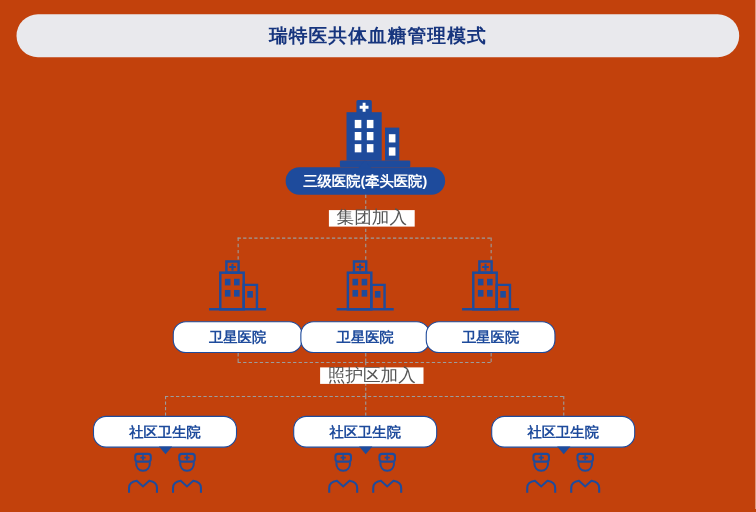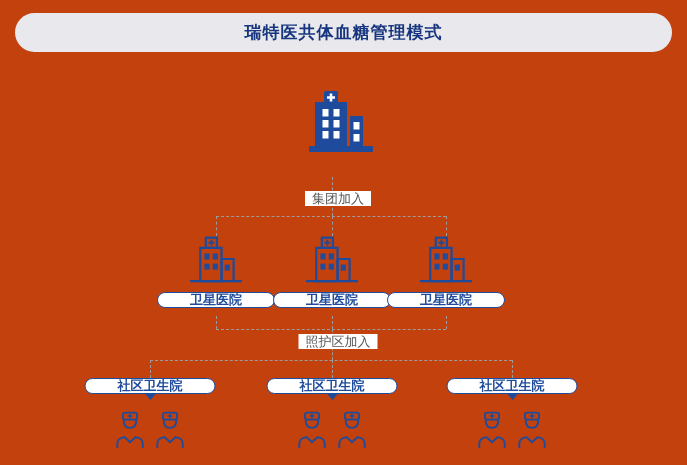--- a/index.html
+++ b/index.html
@@ -9,34 +9,34 @@
 
   .banner { position:absolute; left:15px; top:13px; width:657px; height:39px;
     background:var(--banner_bg,#e9e9ed); border-radius:20px;
     display:flex; align-items:center; justify-content:center;
     font-size:17px; font-weight:bold; color:var(--banner_text,#17357e); letter-spacing:1px; }
 
   .hline { position:absolute; height:0; border-top:1px dashed var(--dash,#9c9c9c); }
   .vline { position:absolute; width:0; border-left:1px dashed var(--dash,#9c9c9c); }
 
   .edge-label { position:absolute; transform:translateX(-50%);
-    background:#fff; padding:0 7px; font-size:13px; color:var(--edge_text,#555);
+    background:#fff; padding:0 7px; font-size:16px; color:var(--edge_text,#555);
     z-index:2; white-space:nowrap; line-height:15px; }
 
   .pill-dark { position:absolute; transform:translateX(-50%); height:25px; padding:0 16px;
     background:var(--primary,#1e4b9c); color:#fff; font-size:13px; font-weight:bold;
     border-radius:13px; display:flex; align-items:center; justify-content:center; white-space:nowrap; }
   .tail-up { position:absolute; left:50%; top:-6px; transform:translateX(-50%);
     width:0; height:0; border-left:6px solid transparent; border-right:6px solid transparent;
     border-bottom:7px solid var(--primary,#1e4b9c); }
   .tail-down { position:absolute; left:50%; bottom:-7px; transform:translateX(-50%);
     width:0; height:0; border-left:6px solid transparent; border-right:6px solid transparent;
     border-top:7px solid var(--primary,#1e4b9c); }
 
-  .pill-outline { position:absolute; transform:translateX(-50%); height:16px; padding:0 32px;
+  .pill-outline { position:absolute; transform:translateX(-50%); height:29px; padding:0 32px;
     background:#fff; border:1.5px solid var(--primary,#1e4b9c); color:var(--primary,#1e4b9c);
     font-size:13px; font-weight:bold; border-radius:12px;
     display:flex; align-items:center; justify-content:center; white-space:nowrap; z-index:2; }
 
   .icon { position:absolute; line-height:0; }
 </style>
 </head>
 <body>
 
 <div class="canvas">
@@ -54,20 +54,24 @@
       <rect x="28.5" y="30" width="6" height="7.5" fill="#fff"></rect>
       <rect x="17.5" y="41" width="6" height="7.5" fill="#fff"></rect>
       <rect x="28.5" y="41" width="6" height="7.5" fill="#fff"></rect>
       <rect x="45" y="26" width="13" height="30" fill="currentColor"></rect>
       <rect x="48.5" y="32" width="6" height="7.5" fill="#fff"></rect>
       <rect x="48.5" y="44" width="6" height="7.5" fill="#fff"></rect>
       <rect x="4" y="56" width="64" height="6" rx="1" fill="currentColor"></rect>
     </svg>
   </div>
 
+  <div class="pill-dark" style="left:332px; top:152px;">
+    <span class="tail-up"></span>
+    <span>三级医院(牵头医院)</span>
+  </div>
 
   <div class="vline" style="left:332px; top:177px; height:39px;"></div>
   <div class="edge-label" style="left:338px; top:191px;">集团加入</div>
   <div class="hline" style="left:216px; top:216px; width:230px;"></div>
   <div class="vline" style="left:216px; top:216px; height:20px;"></div>
   <div class="vline" style="left:332px; top:216px; height:20px;"></div>
   <div class="vline" style="left:446px; top:216px; height:20px;"></div>
 
   <div class="icon" style="left:188px; top:234px;">
     <svg viewBox="0 0 60 54" width="56" height="50" fill="none" stroke="currentColor" stroke-width="2.4">

